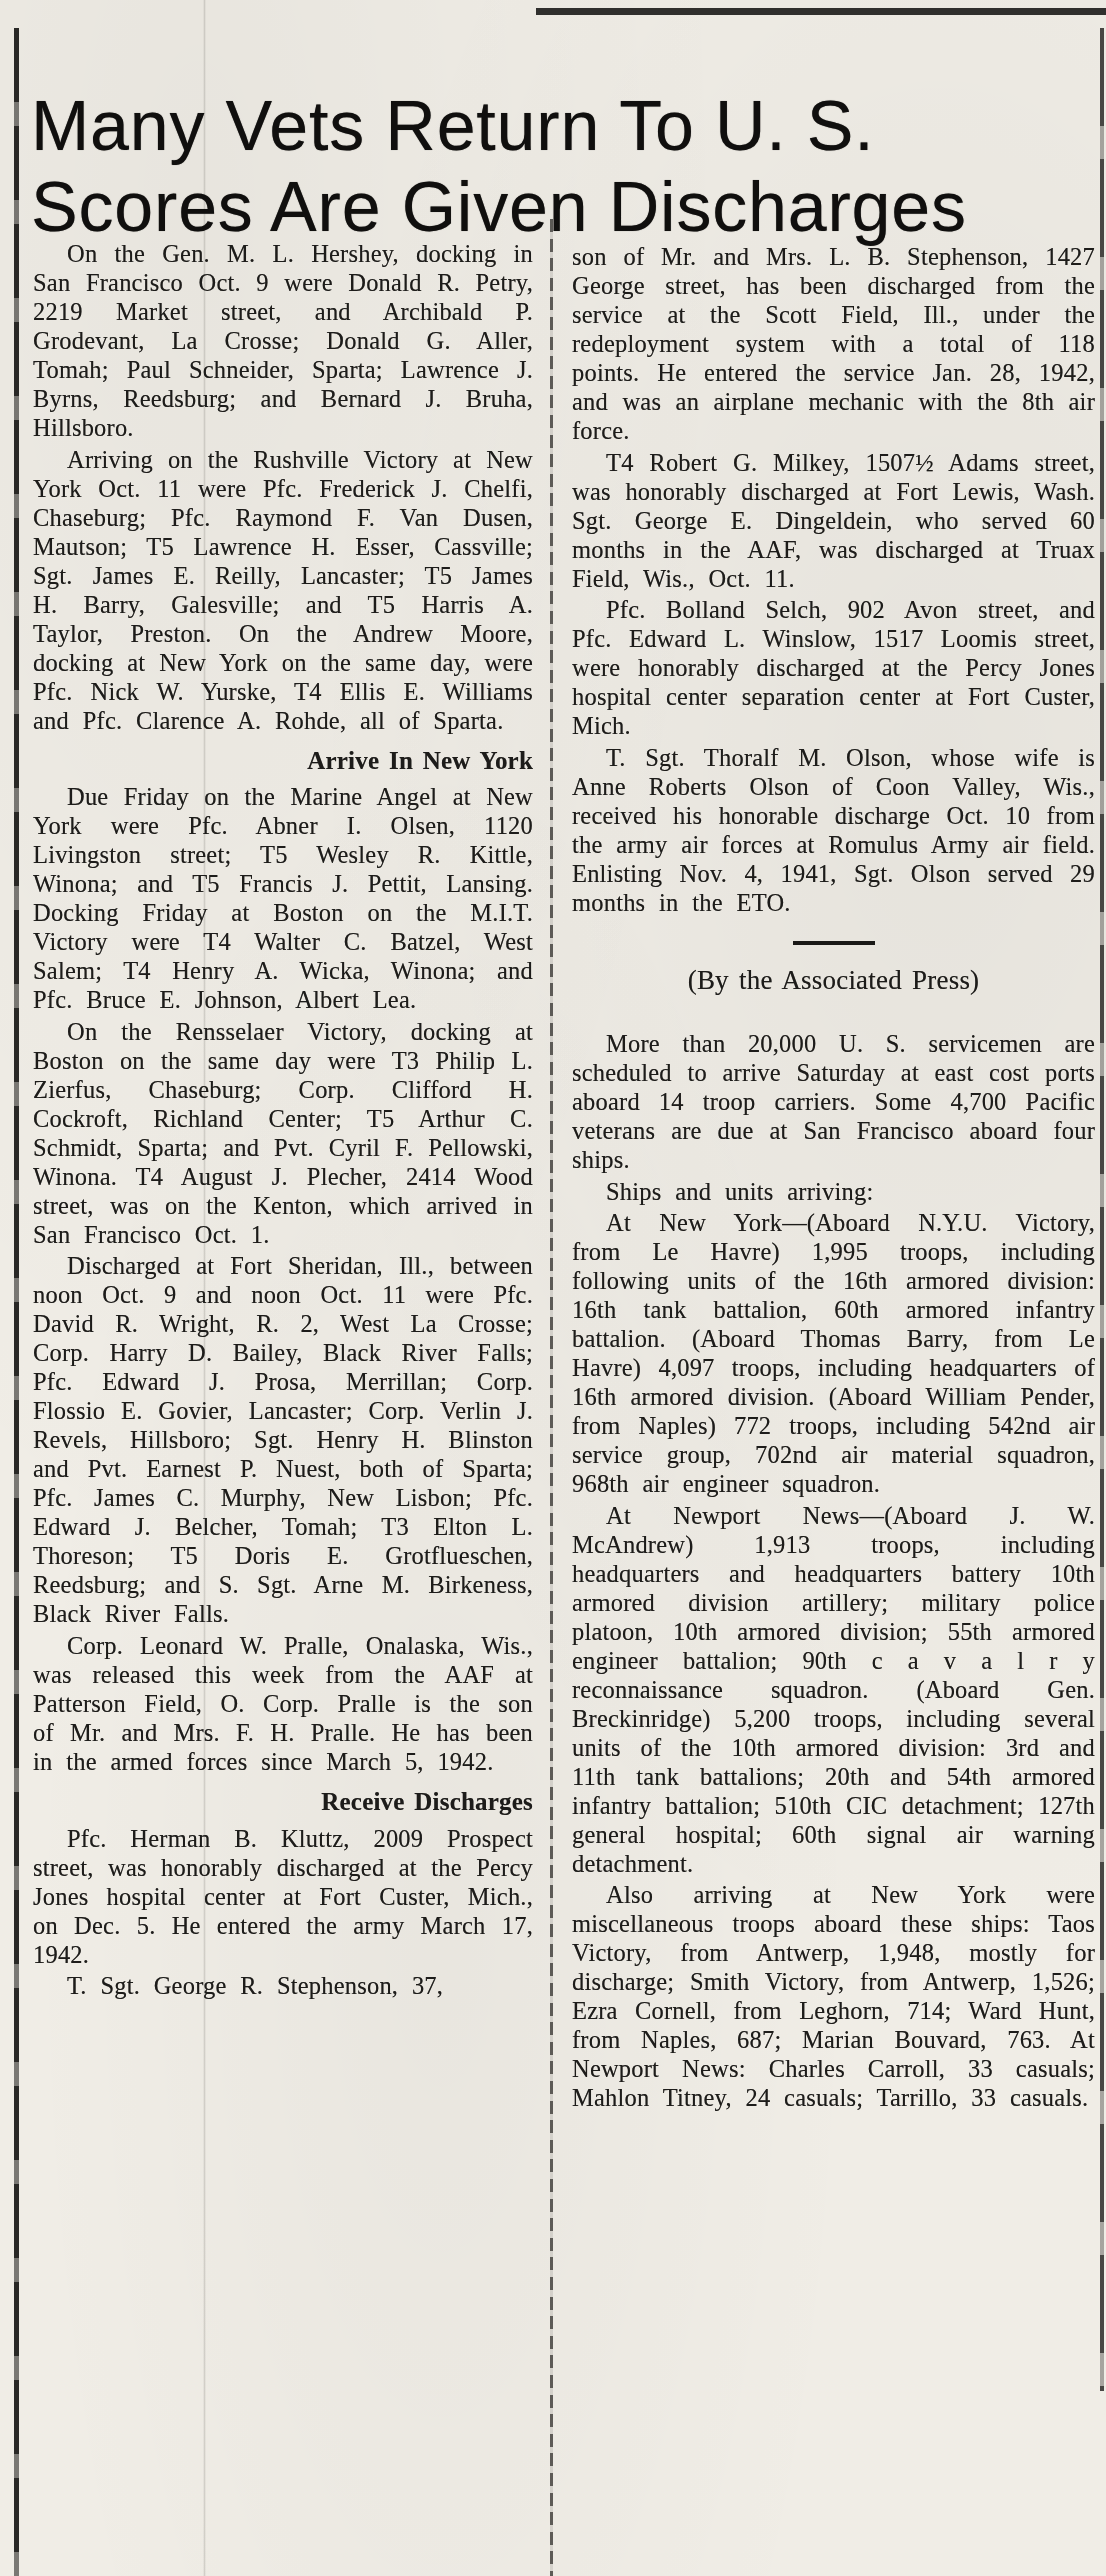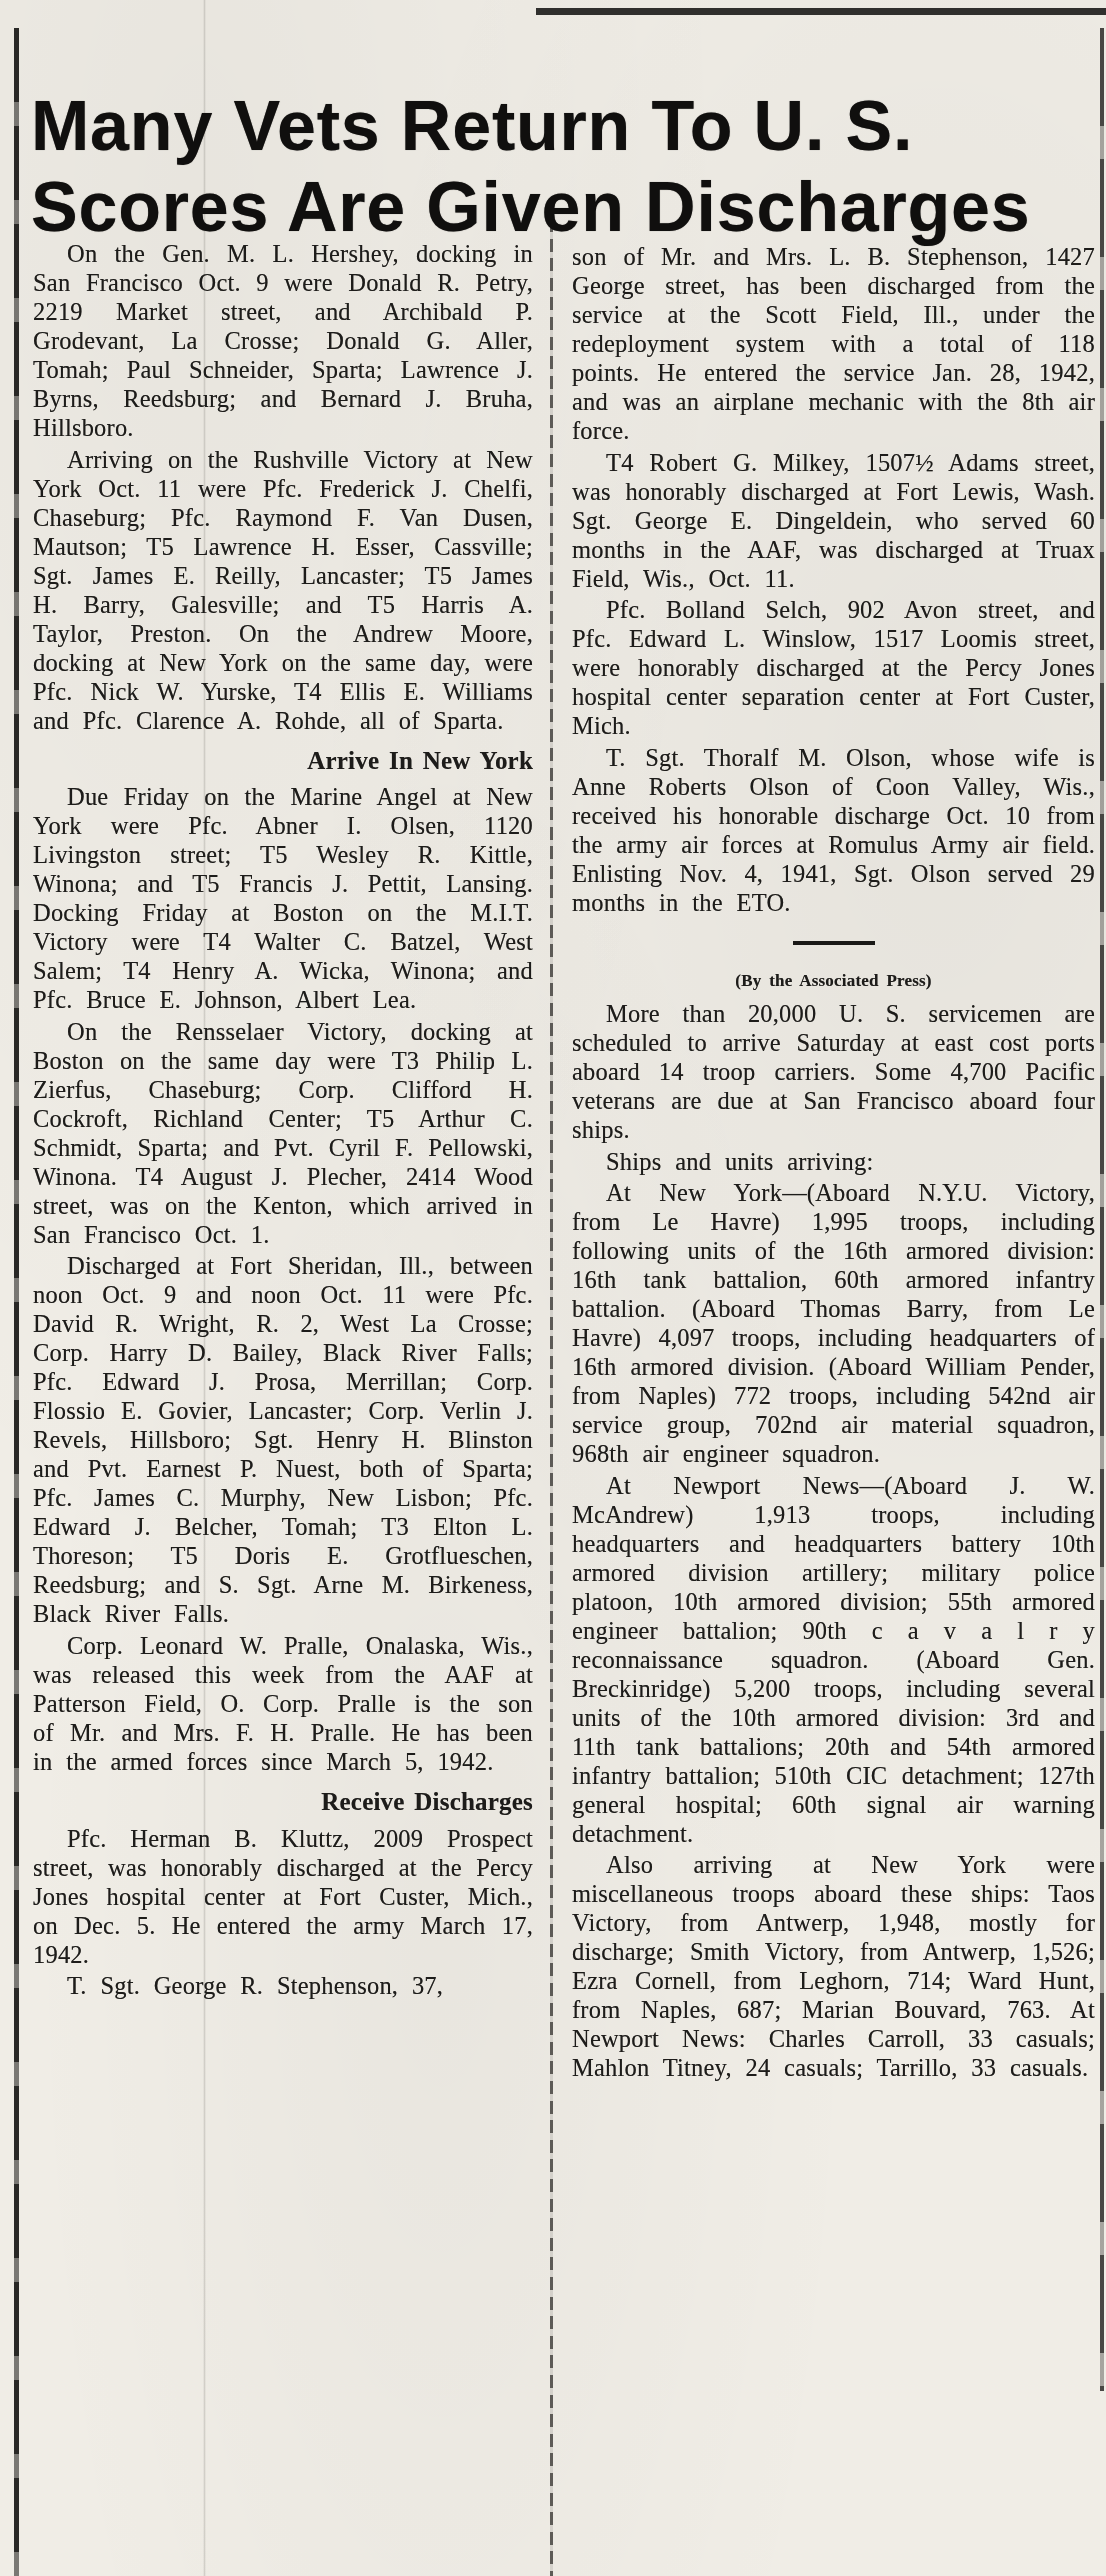--- a/index.html
+++ b/index.html
@@ -40,21 +40,21 @@
       rgba(45,43,40,0.75) 0 13px, rgba(45,43,40,0.12) 13px 19.6px);
   }
   .fold-crease {
     position: absolute; left: 203px; top: 0; bottom: 0; width: 3.3px;
     background: linear-gradient(90deg, transparent, rgba(60,58,52,0.16), transparent);
   }
 
   .headline {
     position: absolute; left: 31px; top: 39px; width: 1047px;
     font-family: "Liberation Sans", sans-serif;
-    font-weight: 700;
+    font-weight: 400;
     font-size: 70px;
     line-height: 81px;
     letter-spacing: 0.8px;
     color: #100f0e;
     text-shadow: 0 0 0.8px rgba(16,15,14,0.6);
   }
 
   .column {
     position: absolute;
     font-size: 24.5px;
@@ -79,24 +79,24 @@
     word-spacing: 3.3px;
   }
 
   .rule-divider {
     width: 82px; height: 4.1px; background: #1a1917;
     margin: 24.5px auto 21px auto;
   }
 
   .byline {
     text-align: center;
-    font-weight: 700;
-    font-size: 17px;
+    font-weight: 400;
+    font-size: 27px;
     word-spacing: 3.3px;
-    margin-bottom: 4px;
+    margin-bottom: 34px;
   }
 </style>
 </head>
 <body>
 
 <div class="page">
 
   <div class="left-rule"></div>
   <div class="top-rule"></div>
   <div class="right-rule"></div>

